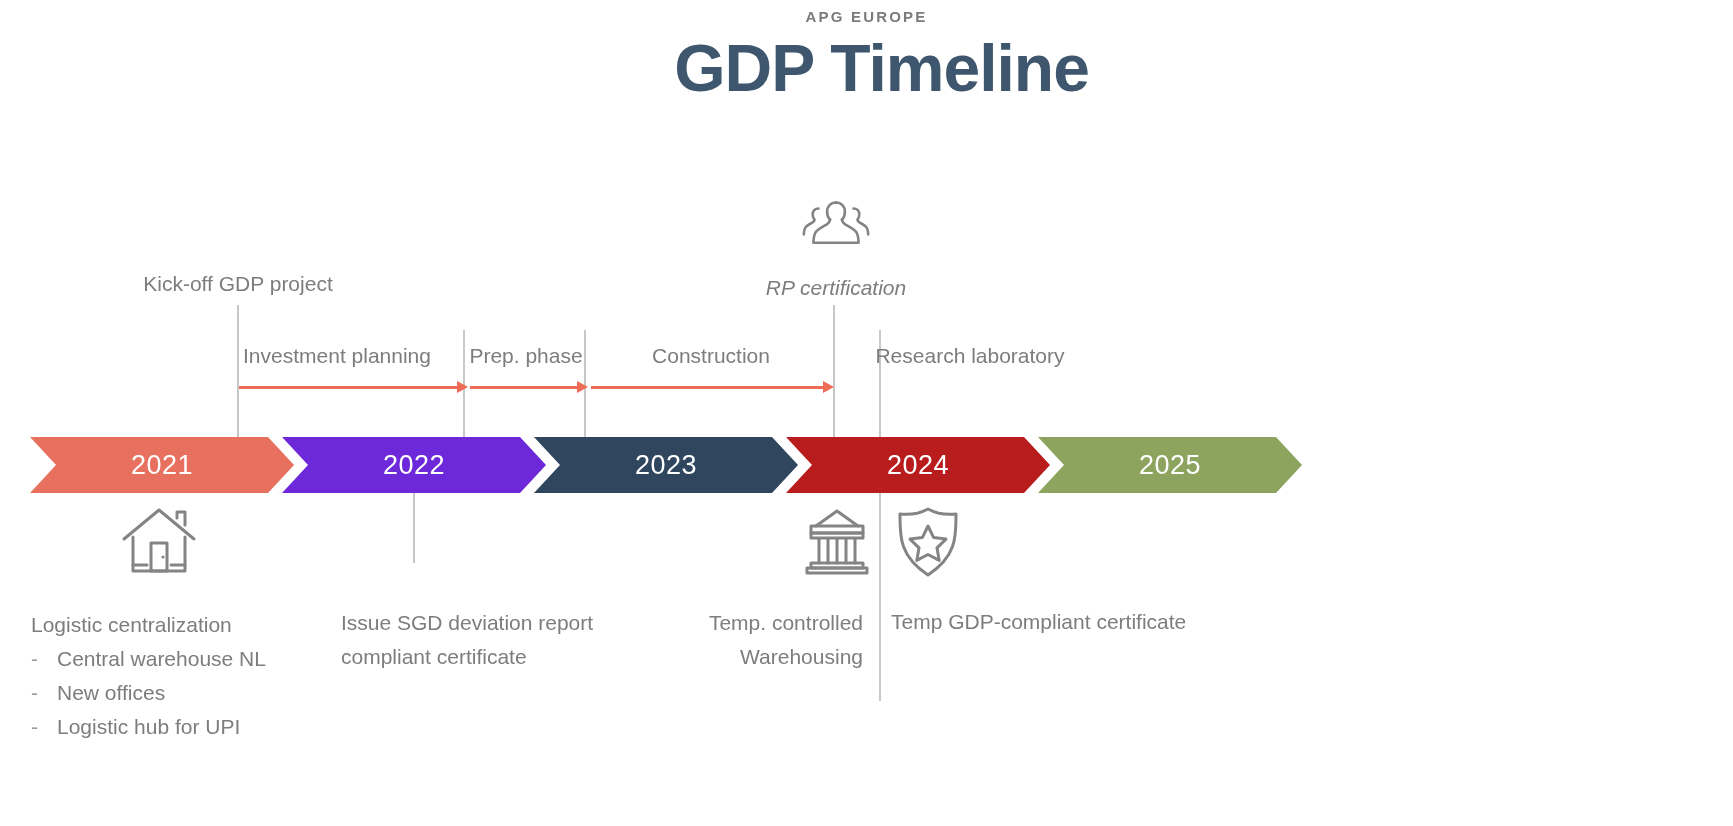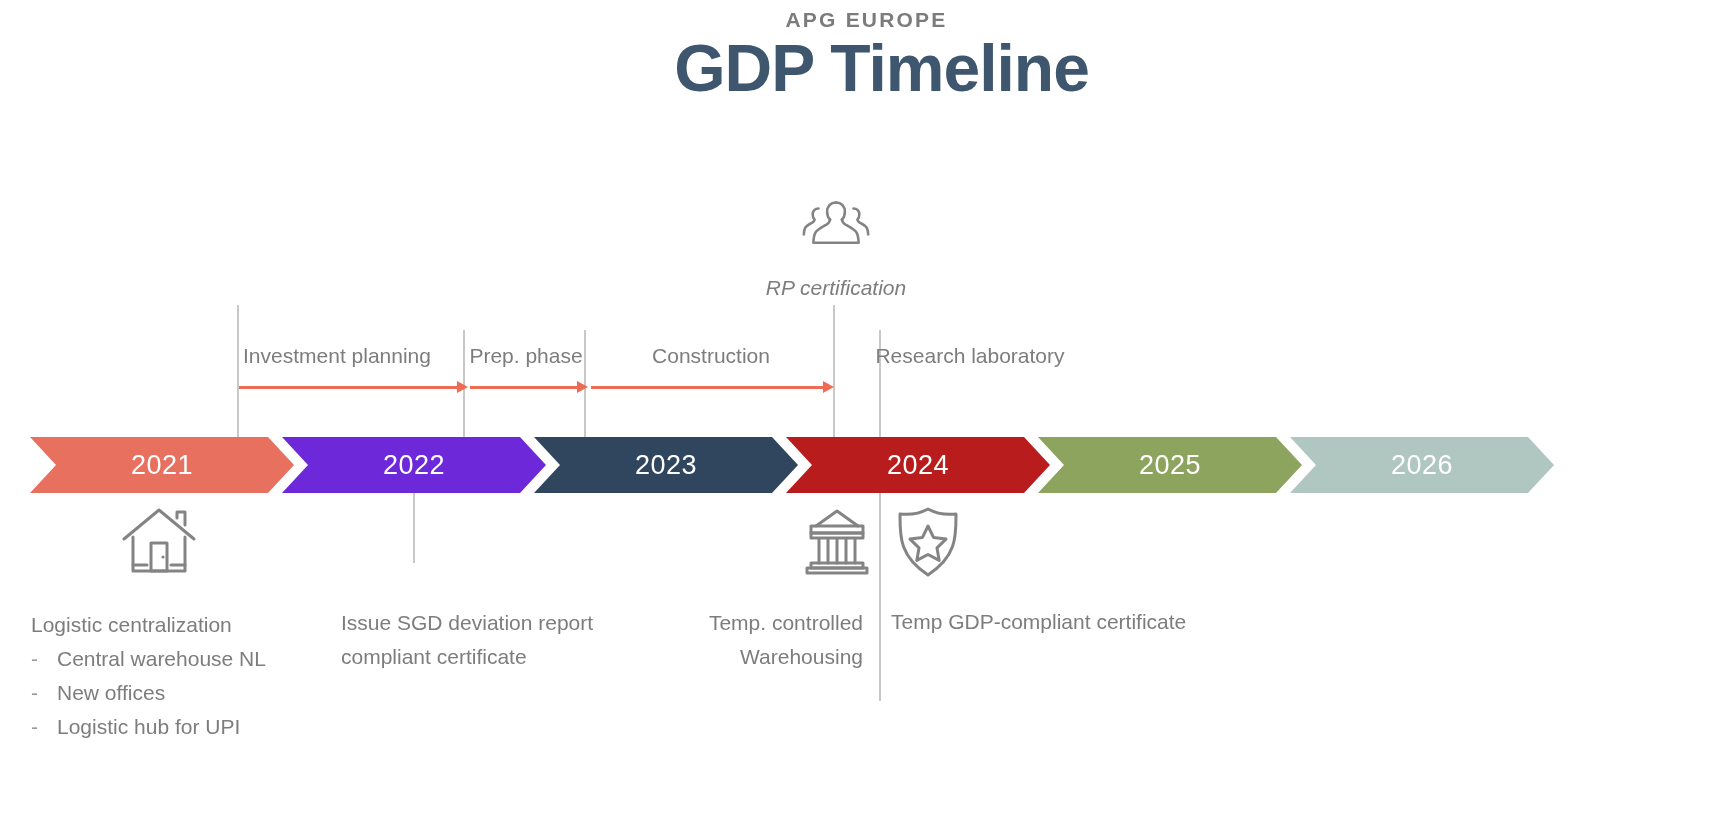--- a/index.html
+++ b/index.html
@@ -10,21 +10,21 @@
     font-family:"Liberation Sans", sans-serif;
     overflow:hidden;
     position:relative;
   }
   #stage{position:relative;width:1733px;height:826px;}
 
   
   .eyebrow{
     position:absolute;left:0;top:8px;width:1733px;
     text-align:center;
-    font-size:21px;font-weight:bold;
+    font-size:15px;font-weight:bold;
     letter-spacing:2.2px;
     color:#7b7b7b;
   }
   .maintitle{
     position:absolute;left:0;top:34px;width:1733px;
     text-align:center;
     font-size:66px;font-weight:bold;
     letter-spacing:-1px;
     color:#3e566e;
     line-height:1.05;
@@ -95,20 +95,21 @@
       <path d="M38 6.5c5.4 0 8.9 4 8.9 9.2 0 3.6-1.4 6.4-3 7.9"></path>
 
       <path d="M32.1 23.6c-.4 2.2-1.6 3.9-3.6 5-5.1 2.8-9.4 5-11.1 8-1.4 2.5-1.9 6.4-2 10.1h45.2c-.1-3.7-.6-7.6-2-10.1-1.7-3-6-5.2-11.1-8-2-1.1-3.2-2.8-3.6-5"></path>
     </svg>
   </div>
 
   <div class="lbl ctr" style="left:836px;top:272px;font-style:italic;">RP certification</div>
 
   <div class="vline" style="left:833px;top:305px;height:132px;"></div>
 
+  <div class="lbl ctr" style="left:238px;top:268px;">Kick-off GDP project</div>
 
   <div class="vline" style="left:237px;top:305px;height:132px;"></div>
 
   <div class="vline" style="left:463px;top:330px;height:107px;"></div>
   <div class="vline" style="left:584px;top:330px;height:107px;"></div>
   <div class="vline" style="left:879px;top:330px;height:107px;"></div>
 
   <div class="lbl ctr" style="left:337px;top:340px;">Investment planning</div>
   <div class="lbl ctr" style="left:526px;top:340px;">Prep. phase</div>
   <div class="lbl ctr" style="left:711px;top:340px;">Construction</div>
@@ -131,23 +132,20 @@
       <span>2022</span>
     </div>
     <div class="chev" style="left:534px;width:264px;background:#30465f;">
       <span>2023</span>
     </div>
     <div class="chev" style="left:786px;width:264px;background:#b91c1c;">
       <span>2024</span>
     </div>
     <div class="chev" style="left:1038px;width:264px;background:#8da45e;">
       <span>2025</span>
-    </div>
-    <div class="chev" style="left:1290px;width:264px;background:#afc6c1;">
-      <span>2026</span>
     </div>
   </div>
 
   <div class="icon" style="left:120px;top:505px;">
     <svg width="78" height="72" viewBox="0 0 78 72" fill="none" stroke="#848484" stroke-width="3" stroke-linecap="round" stroke-linejoin="round">
 
       <path d="M4 34 39 5l35 29"></path>
 
       <path d="M57 13v-6h8v13"></path>
 

